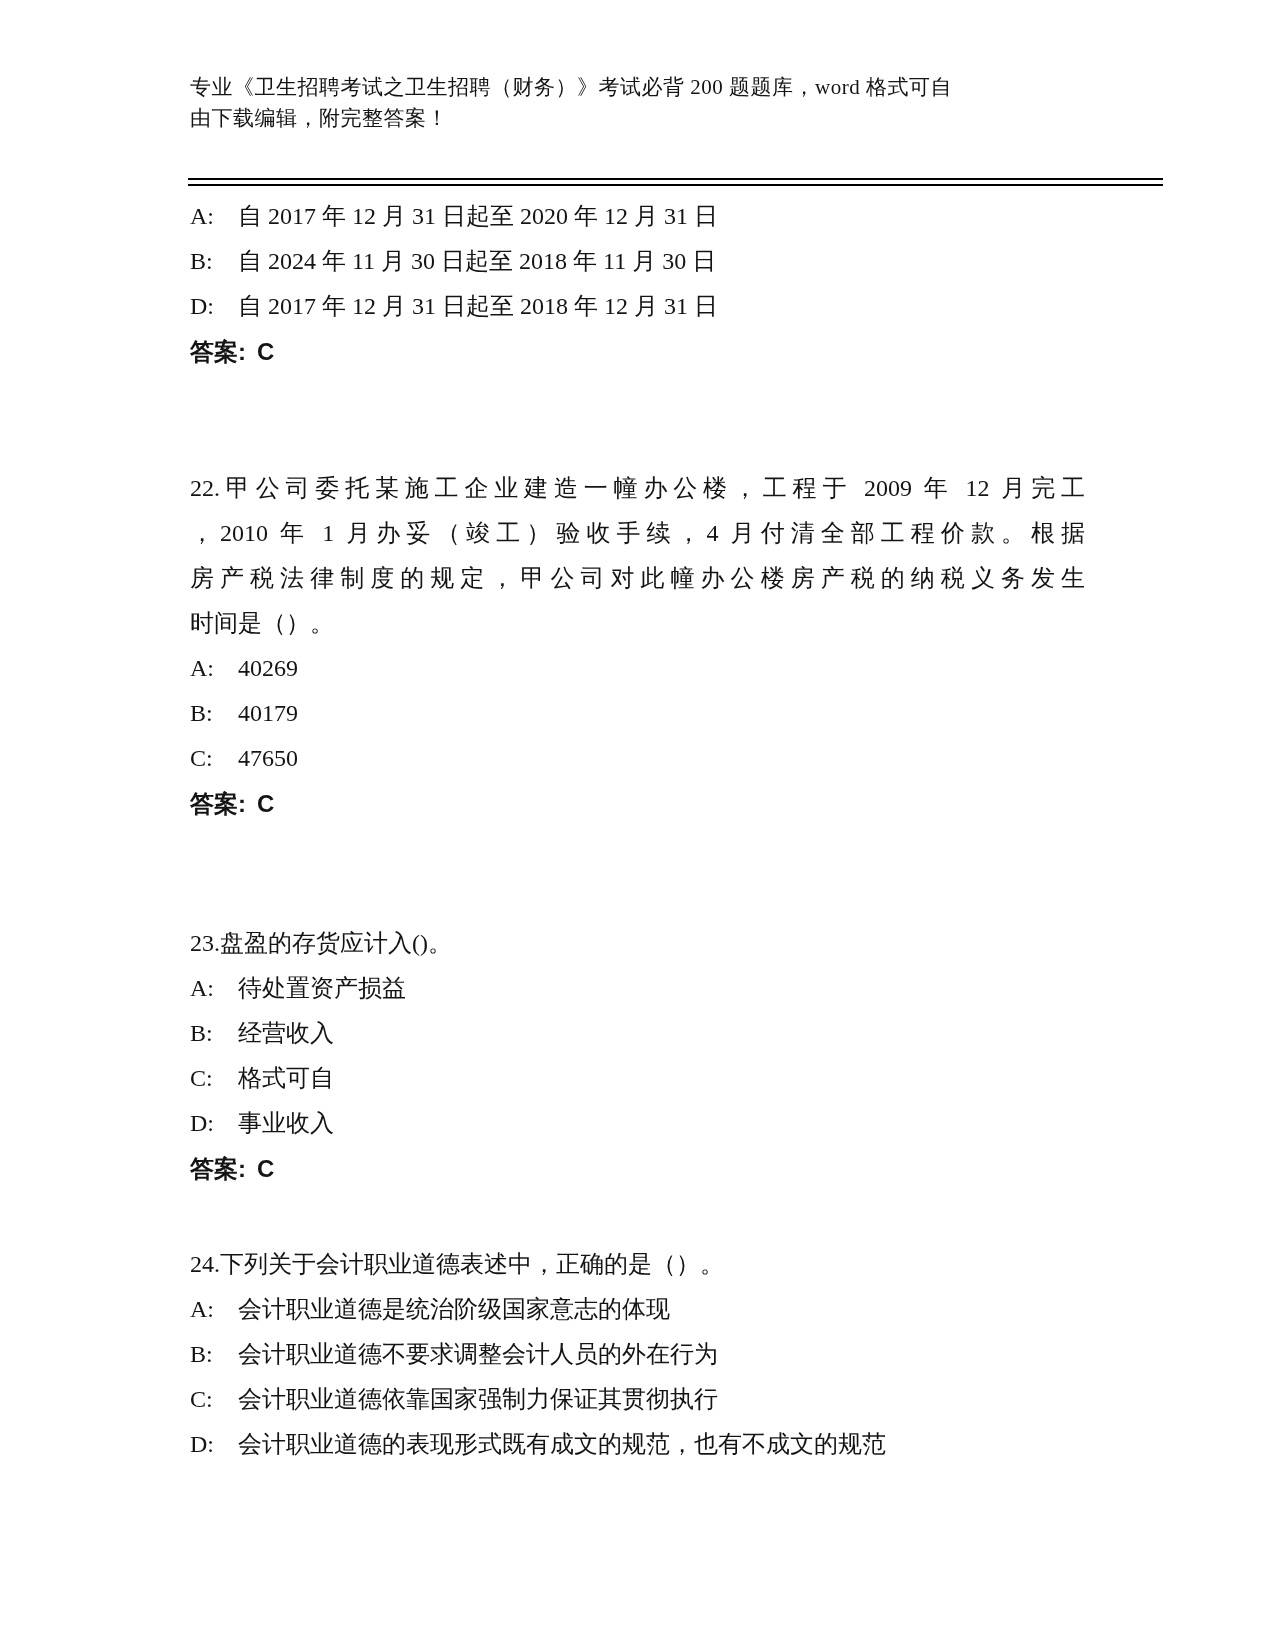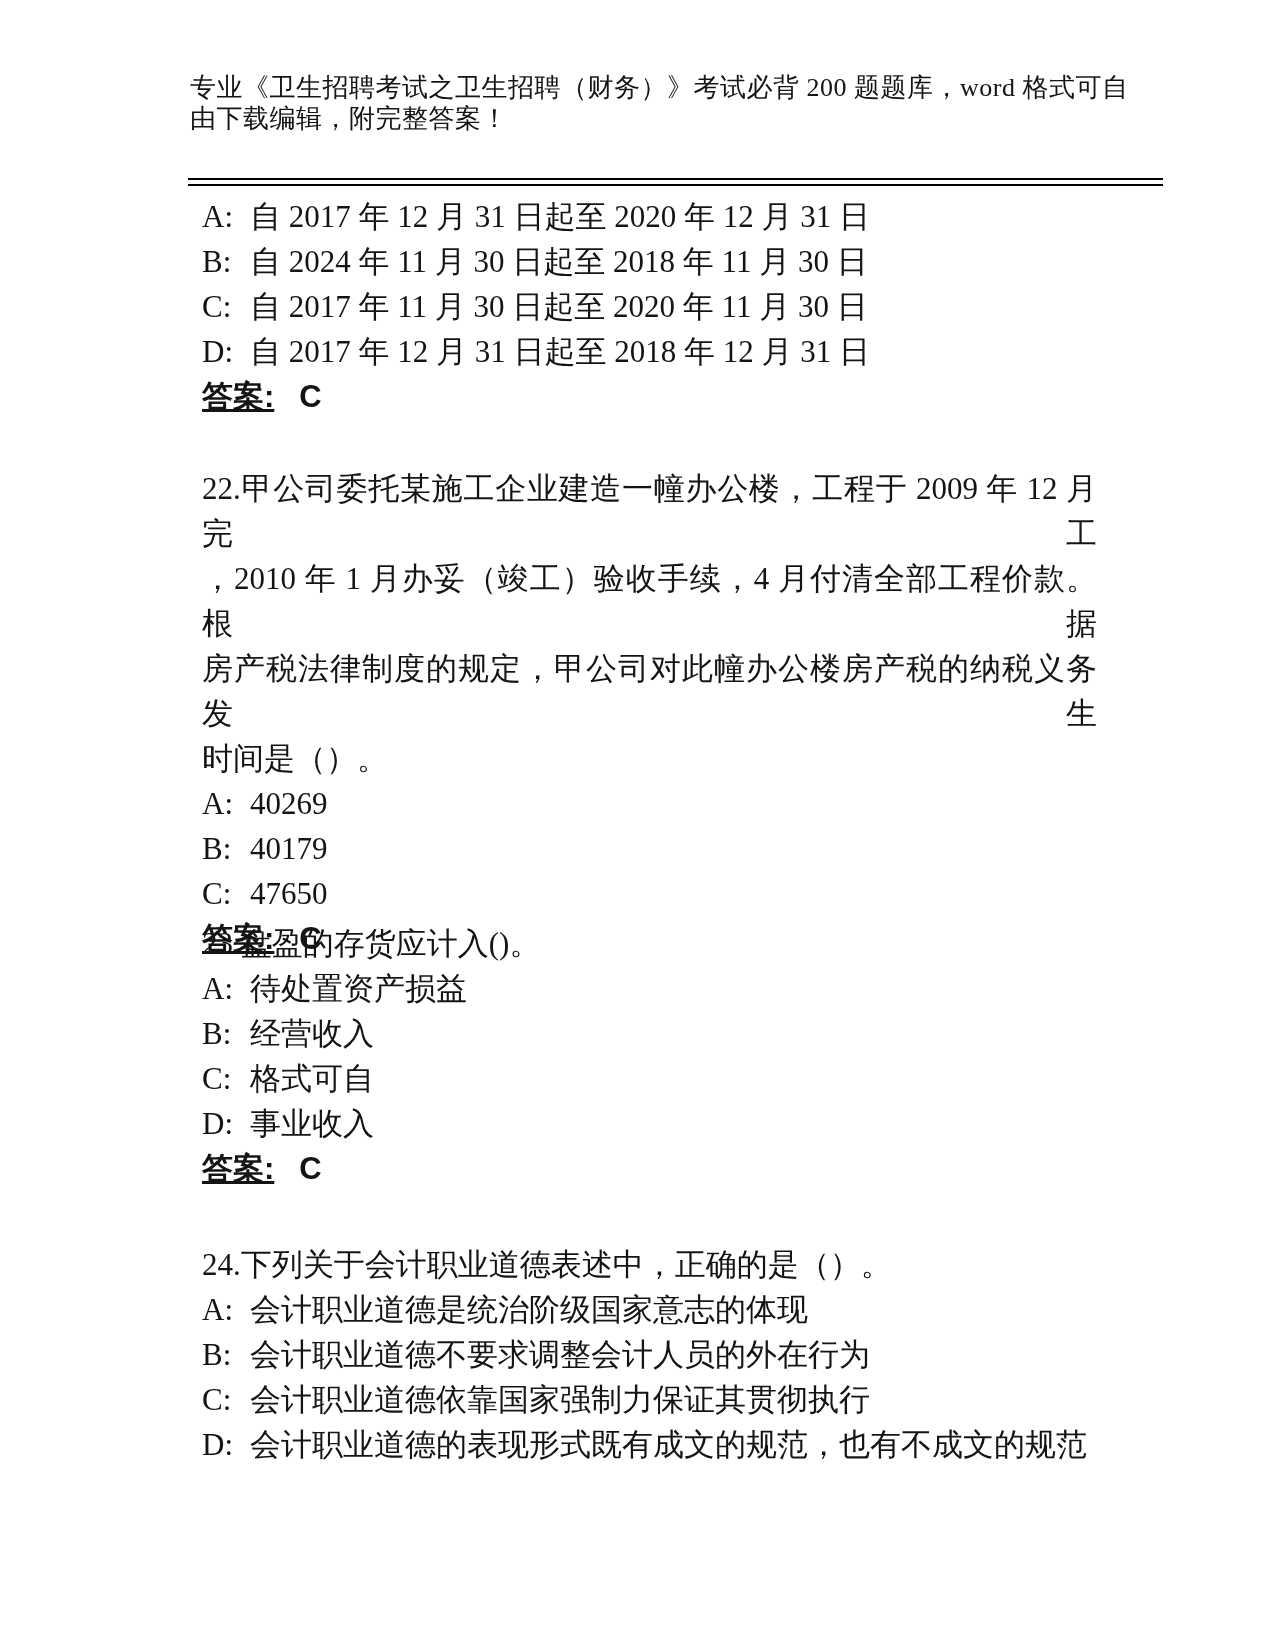--- a/index.html
+++ b/index.html
@@ -6,70 +6,67 @@
   .page {
     position:relative;
     width:1275px; height:1650px;
     background:#ffffff;
     overflow:hidden;
     font-family:"Liberation Serif","DejaVu Serif",serif;
     color:#141414;
   }
   .doc-header {
     position:absolute; left:190px; top:72px; width:900px;
-    font-size:26px; line-height:31px;
+    font-size:21px; line-height:31px;
     letter-spacing:0.5px;
   }
   .header-rule {
     position:absolute; left:188px; top:178px; width:975px;
     height:4px;
     border-top:2px solid #000;
     border-bottom:2px solid #000;
   }
   .block {
-    position:absolute; left:202px; width:900px;
-    font-size:31px; line-height:45px;
+    position:absolute; left:190px; width:900px;
+    font-size:24px; line-height:45px;
   }
   #block-q21 { top:194px; }
   #block-q22 { top:466px; }
   #block-q23 { top:921px; }
   #block-q24 { top:1242px; }
   .qline { white-space:nowrap; }
   .qline.just {
     white-space:normal;
     width:895px;
     text-align:justify;
     text-align-last:justify;
   }
   .opt { white-space:nowrap; }
   .opt-label { display:inline-block; min-width:48px; }
   .ans { font-family:"Liberation Sans","DejaVu Sans",sans-serif; font-weight:700; }
-  .ans-label { display:inline-block; margin-right:25px;text-decoration:underline; }
+  .ans-label { display:inline-block; margin-right:11px; }
 </style>
 </head>
 <body>
 
 <div class="page">
 
   <div class="doc-header">
     <div class="qline">专业《卫生招聘考试之卫生招聘（财务）》考试必背 200 题题库，word 格式可自</div>
     <div class="qline">由下载编辑，附完整答案！</div>
   </div>
 
   <div class="header-rule"></div>
 
   <div class="block" id="block-q21">
     <div class="opt">
       <span class="opt-label">A:</span><span class="opt-text">自 2017 年 12 月 31 日起至 2020 年 12 月 31 日</span>
     </div>
     <div class="opt">
       <span class="opt-label">B:</span><span class="opt-text">自 2024 年 11 月 30 日起至 2018 年 11 月 30 日</span>
-    </div>
-    <div class="opt">
-      <span class="opt-label">C:</span><span class="opt-text">自 2017 年 11 月 30 日起至 2020 年 11 月 30 日</span>
     </div>
     <div class="opt">
       <span class="opt-label">D:</span><span class="opt-text">自 2017 年 12 月 31 日起至 2018 年 12 月 31 日</span>
     </div>
     <div class="ans">
       <span class="ans-label">答案:</span><span class="ans-value">C</span>
     </div>
   </div>
 
   <div class="block" id="block-q22">

